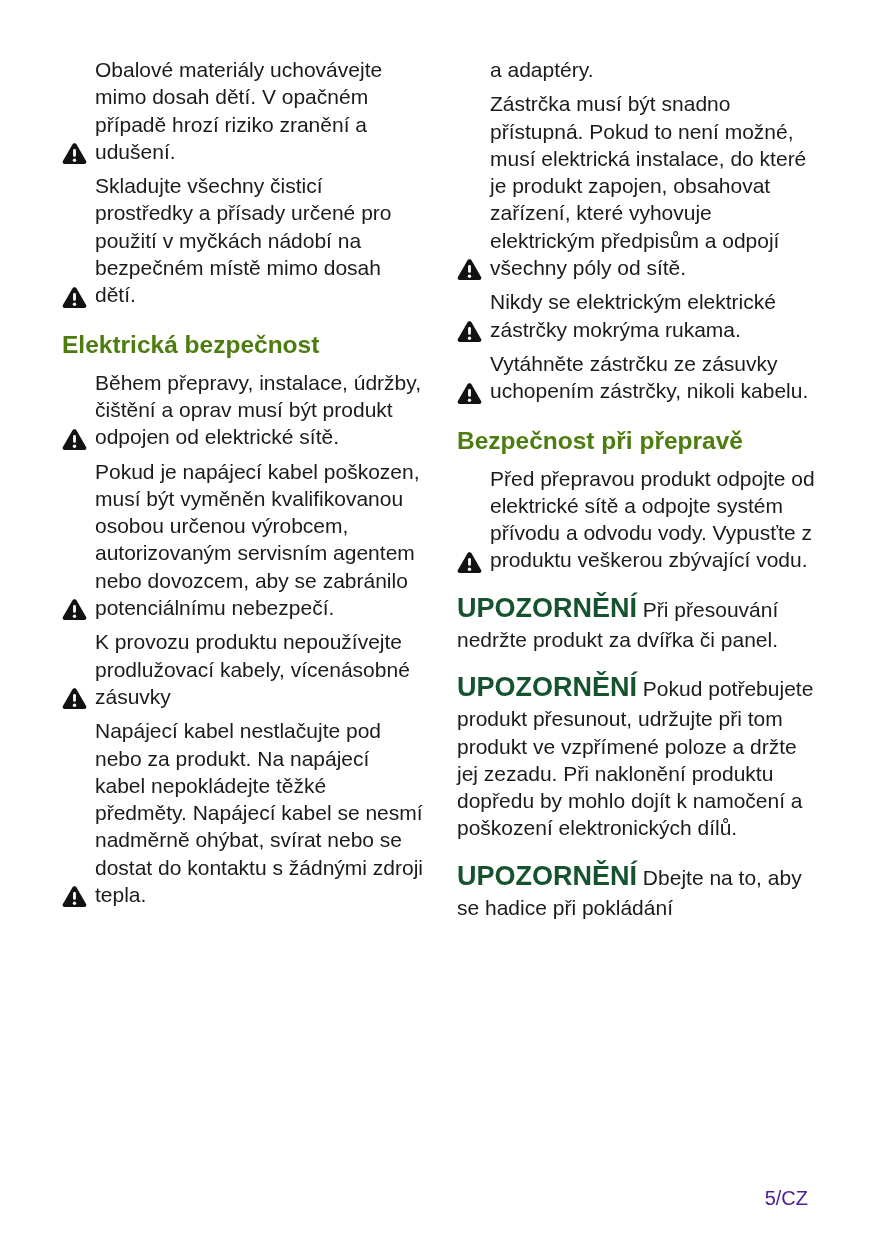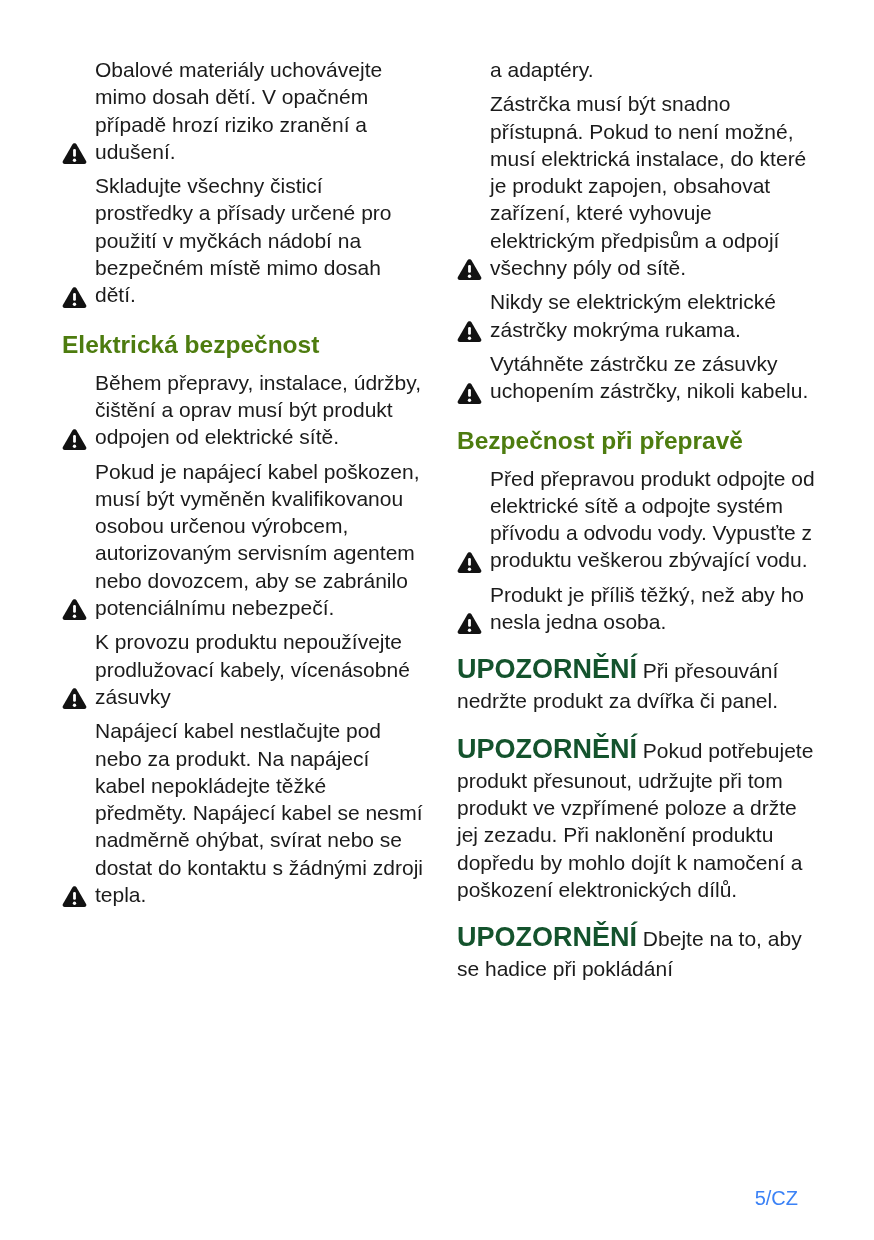--- a/index.html
+++ b/index.html
@@ -60,24 +60,24 @@
     font-size: 21px;
     line-height: 1.3;
   }
   .notice-label {
     font-weight: 700;
     font-size: 27px;
     color: #14532d;
   }
   .page-number {
     position: absolute;
-    right: 76px;
+    right: 66px;
     bottom: 30px;
     font-size: 20px;
-    color: #3b82f6;
+    color: #4c1d95;
   }
 </style>
 </head>
 <body>
 
 <div class="page">
   <div class="columns">
 
     <div class="col">
 
@@ -195,30 +195,20 @@
         <span class="warn-icon">
           <svg width="25" height="23" viewBox="0 0 26 24">
               <path d="M13 1.2 C13.95 1.2 14.7 1.75 15.2 2.6 L25.1 19.9 C26 21.5 24.9 23 23.2 23 H2.8 C1.1 23 0 21.5 0.9 19.9 L10.8 2.6 C11.3 1.75 12.05 1.2 13 1.2 Z" fill="#121212"></path>
               <rect x="11.55" y="7.2" width="2.9" height="8.2" rx="1.3" fill="#ffffff"></rect>
               <circle cx="13" cy="19" r="1.75" fill="#ffffff"></circle>
             </svg>
         </span>
         <p class="bullet-text">Před přepravou produkt odpojte od elektrické sítě a odpojte systém přívodu a odvodu vody. Vypusťte z produktu veškerou zbývající vodu.</p>
       </div>
 
-      <div class="bullet">
-        <span class="warn-icon">
-          <svg width="25" height="23" viewBox="0 0 26 24">
-              <path d="M13 1.2 C13.95 1.2 14.7 1.75 15.2 2.6 L25.1 19.9 C26 21.5 24.9 23 23.2 23 H2.8 C1.1 23 0 21.5 0.9 19.9 L10.8 2.6 C11.3 1.75 12.05 1.2 13 1.2 Z" fill="#121212"></path>
-              <rect x="11.55" y="7.2" width="2.9" height="8.2" rx="1.3" fill="#ffffff"></rect>
-              <circle cx="13" cy="19" r="1.75" fill="#ffffff"></circle>
-            </svg>
-        </span>
-        <p class="bullet-text">Produkt je příliš těžký, než aby ho nesla jedna osoba.</p>
-      </div>
 
       <p class="notice">
         <strong class="notice-label">UPOZORNĚNÍ</strong>
         <span>Při přesouvání nedržte produkt za dvířka či panel.</span>
       </p>
 
       <p class="notice">
         <strong class="notice-label">UPOZORNĚNÍ</strong>
         <span>Pokud potřebujete produkt přesunout, udržujte při tom produkt ve vzpřímené poloze a držte jej zezadu. Při naklonění produktu dopředu by mohlo dojít k namočení a poškození elektronických dílů.</span>
       </p>

